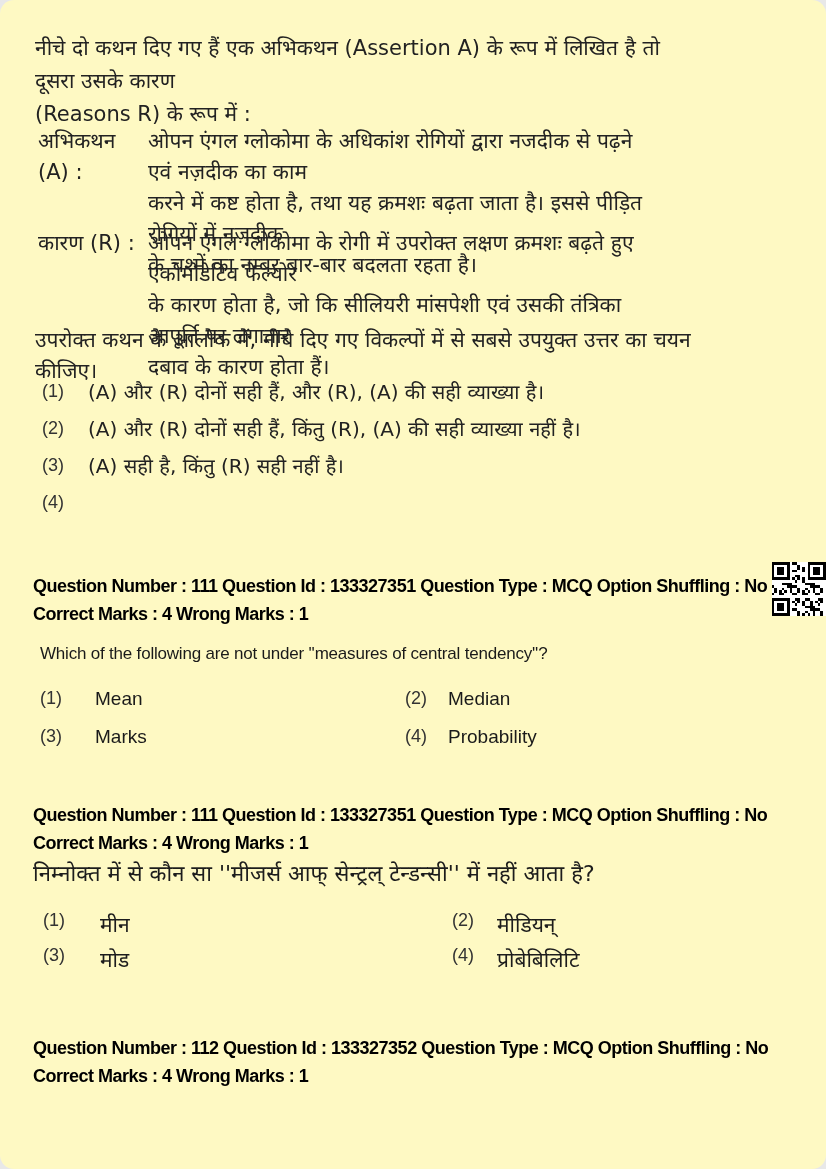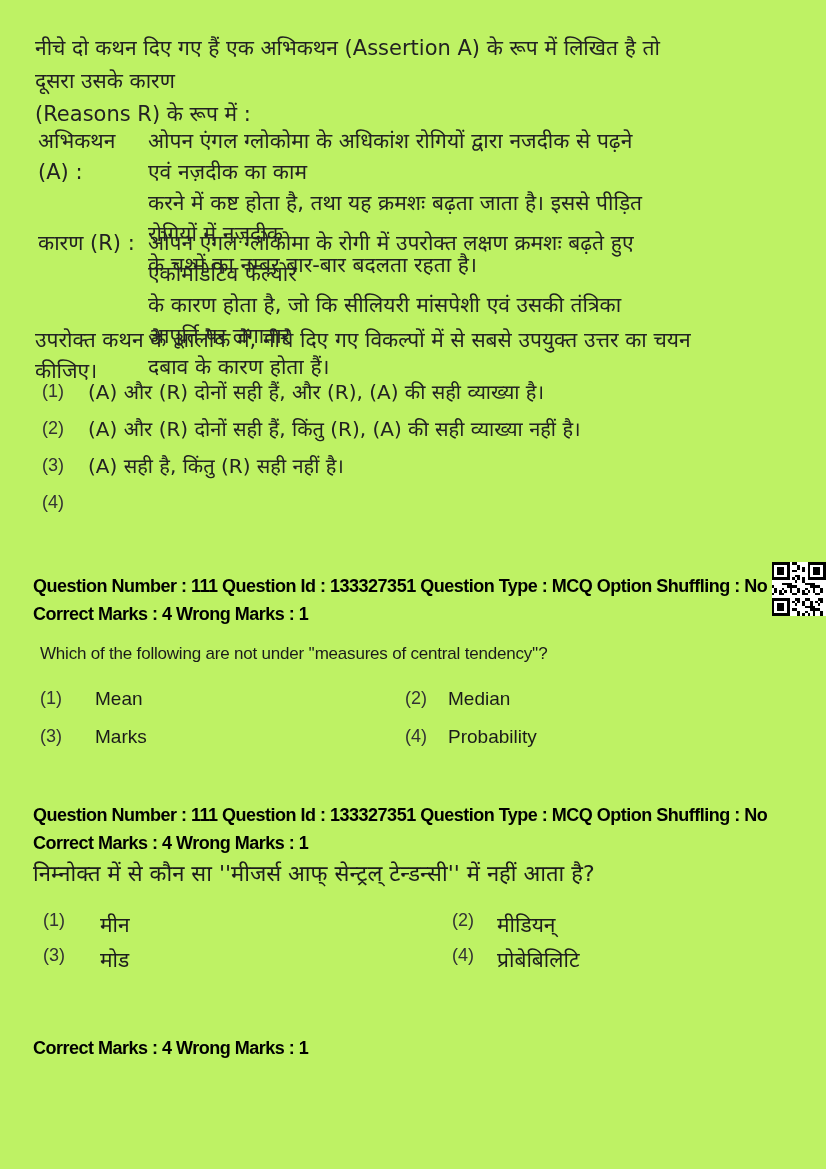--- a/index.html
+++ b/index.html
@@ -1,23 +1,24 @@
 <!DOCTYPE html>
 <html><head>
 <meta charset="utf-8">
 <style>
   html,body{margin:0;padding:0;background:#e8e8e8;}
   .page{
     position:relative;
     width:826px;height:1169px;
     margin:0 auto;
-    background:#bef264;
+    background:#fef9c3;
     color:#1f1f1f;
     font-family:"DejaVu Sans",sans-serif;
     overflow:hidden;
+    border-radius:14px;
   }
   
   .hi{font-size:21px;line-height:31px;color:#222;}
   .intro{position:absolute;top:32px;left:35px;width:640px;line-height:33px;}
   .ar-row{position:absolute;left:38px;display:flex;align-items:flex-start;margin-top:8px;}
   .ar-row .ar-label{width:110px;flex:0 0 110px;}
   .ar-row .ar-text{width:500px;}
   .prompt{position:absolute;top:325px;left:35px;width:720px;}
   
   .a-options{position:absolute;top:379px;left:42px;}
@@ -249,16 +250,17 @@
     <span>मीन</span>
     <span class="num">(2)</span>
     <span>मीडियन्</span>
     <span class="num">(3)</span>
     <span>मोड</span>
     <span class="num">(4)</span>
     <span>प्रोबेबिलिटि</span>
   </div>
 
   <div class="meta" style="top:1034px;">
+    <div>Question Number : 112 Question Id : 133327352 Question Type : MCQ Option Shuffling : No</div>
     <div>Correct Marks : 4 Wrong Marks : 1</div>
   </div>
 
 </div>
 
 </body></html>

